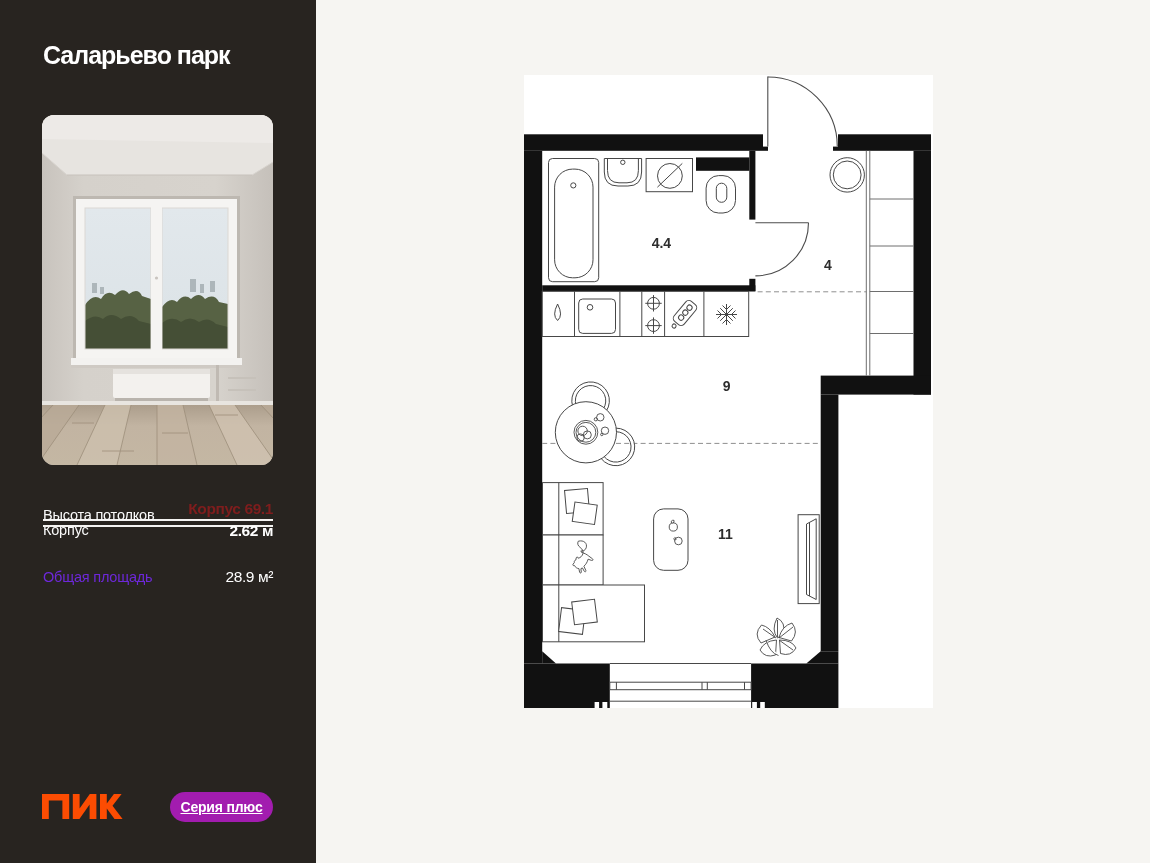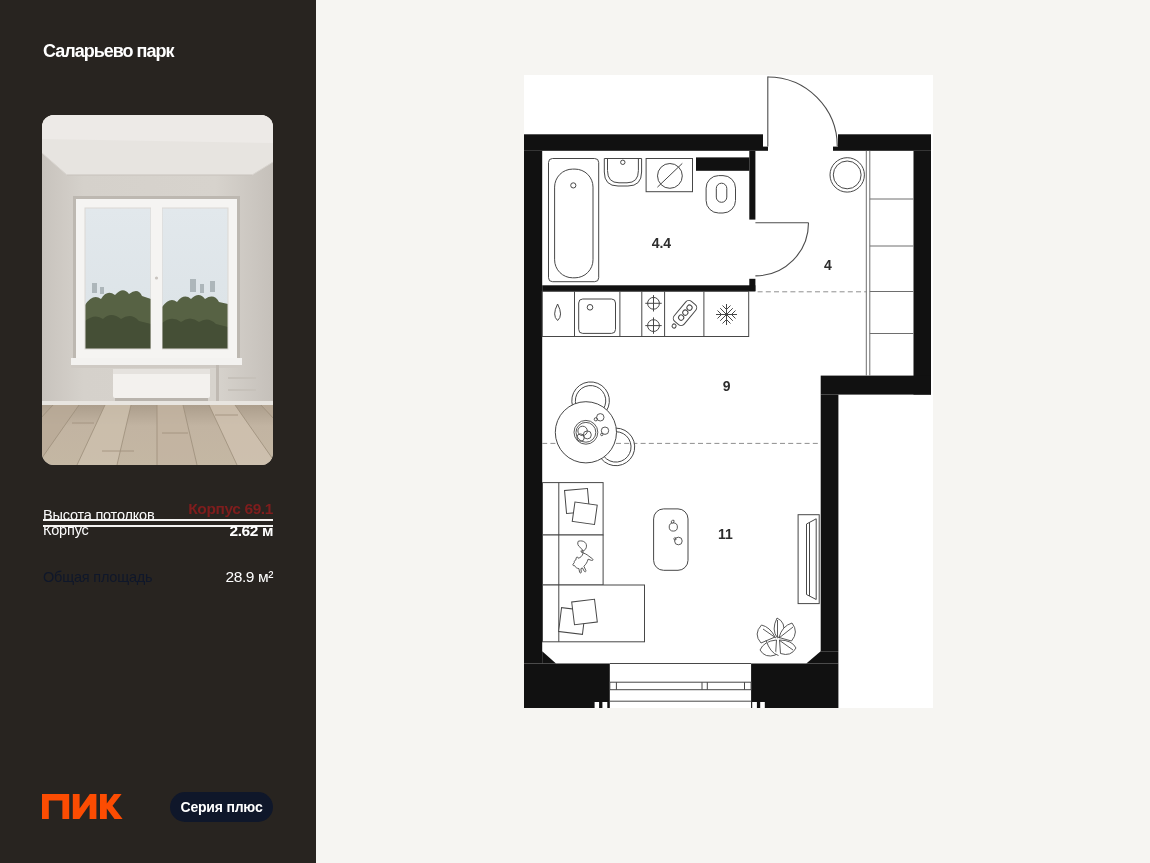--- a/index.html
+++ b/index.html
@@ -5,21 +5,21 @@
   html,body{margin:0;padding:0;}
   body{width:1150px;height:863px;background:#f6f5f2;position:relative;overflow:hidden;
        font-family:"Liberation Sans", sans-serif;}
   .abs{position:absolute;}
 </style>
 </head>
 <body>
 
 <div class="abs" style="left:0;top:0;width:316px;height:863px;background:#282420;"></div>
 
-<div class="abs" style="left:43px;top:41px;font-size:18px;font-weight:bold;color:#fff;letter-spacing:-1px;">Саларьево парк</div>
+<div class="abs" style="left:43px;top:41px;font-size:25px;font-weight:bold;color:#fff;letter-spacing:-1px;">Саларьево парк</div>
 
 <div class="abs" style="left:42px;top:115px;width:231px;height:350px;border-radius:12px;overflow:hidden;">
 <svg width="231" height="350" viewBox="0 0 231 350">
   <defs>
     <linearGradient id="wallg" x1="0" y1="0" x2="1" y2="0">
       <stop offset="0" stop-color="#c8c3bd"></stop>
       <stop offset="0.18" stop-color="#d5d1cb"></stop>
       <stop offset="0.75" stop-color="#d7d3cd"></stop>
       <stop offset="1" stop-color="#c5c0ba"></stop>
     </linearGradient>
@@ -114,35 +114,35 @@
   <span class="abs" style="left:0;top:5px;font-size:14.5px;color:#fafafa;letter-spacing:-0.2px;margin-top:21px;">Корпус</span>
   <span class="abs" style="right:0;top:4px;font-size:15.5px;font-weight:bold;color:#7f1d1d;letter-spacing:-0.4px;">Корпус 69.1</span>
 </div>
 
 <div class="abs" style="left:43px;top:502px;width:230px;height:23px;border-bottom:2px solid #f4f3f1;">
   <span class="abs" style="left:0;top:5px;font-size:14.5px;color:#fafafa;letter-spacing:-0.2px;">Высота потолков</span>
   <span class="abs" style="right:0;top:4px;font-size:15.5px;font-weight:bold;color:#fff;letter-spacing:-0.4px;margin-top:16px;">2.62&nbsp;м</span>
 </div>
 
 <div class="abs" style="left:43px;top:564px;width:230px;height:23px;">
-  <span class="abs" style="left:0;top:5px;font-size:14.5px;color:#0f172a;letter-spacing:-0.2px;">Общая площадь</span>
+  <span class="abs" style="left:0;top:5px;font-size:14.5px;color:#6d28d9;letter-spacing:-0.2px;">Общая площадь</span>
   <span class="abs" style="right:0;top:4px;font-size:15.5px;font-weight:normal;color:#fff;letter-spacing:-0.4px;">28.9&nbsp;м²</span>
 </div>
 
 <div class="abs" style="left:42px;top:794px;">
 <svg width="81" height="25" viewBox="0 0 81 25">
   <g fill="#fc4c02">
     <path d="M0 0 H27.2 V25 H20.4 V6.6 H6.8 V25 H0 Z"></path>
     <path d="M30.8 0 H37.6 V14.5 L47.8 0 H54.4 V25 H47.6 V10.4 L37.4 25 H30.8 Z"></path>
     <path d="M58 0 H64.8 V9.6 L71.9 0 H79.6 L70.5 11.7 L80.6 25 H72.5 L64.8 14.6 V25 H58 Z"></path>
   </g>
 </svg>
 </div>
 
-<div class="abs" style="left:170px;top:792px;width:103px;height:30px;border-radius:15px;background:#0f172a;color:#fff;font-size:14px;font-weight:bold;text-align:center;line-height:30px;letter-spacing:-0.2px;">Серия плюс</div>
+<div class="abs" style="left:170px;top:792px;width:103px;height:30px;border-radius:15px;background:#a21caf;color:#fff;font-size:14px;font-weight:bold;text-align:center;line-height:30px;letter-spacing:-0.2px;text-decoration:underline;">Серия плюс</div>
 
 <svg class="abs" style="left:0;top:0;" width="1150" height="863" viewBox="0 0 1150 863">
 
   <rect x="524" y="75" width="409" height="633" fill="#ffffff"></rect>
 
   <g fill="#111111" stroke="none">
 
     <rect x="524" y="134.3" width="239" height="16.5"></rect>
 
     <rect x="763" y="146.6" width="5" height="4.2"></rect>

